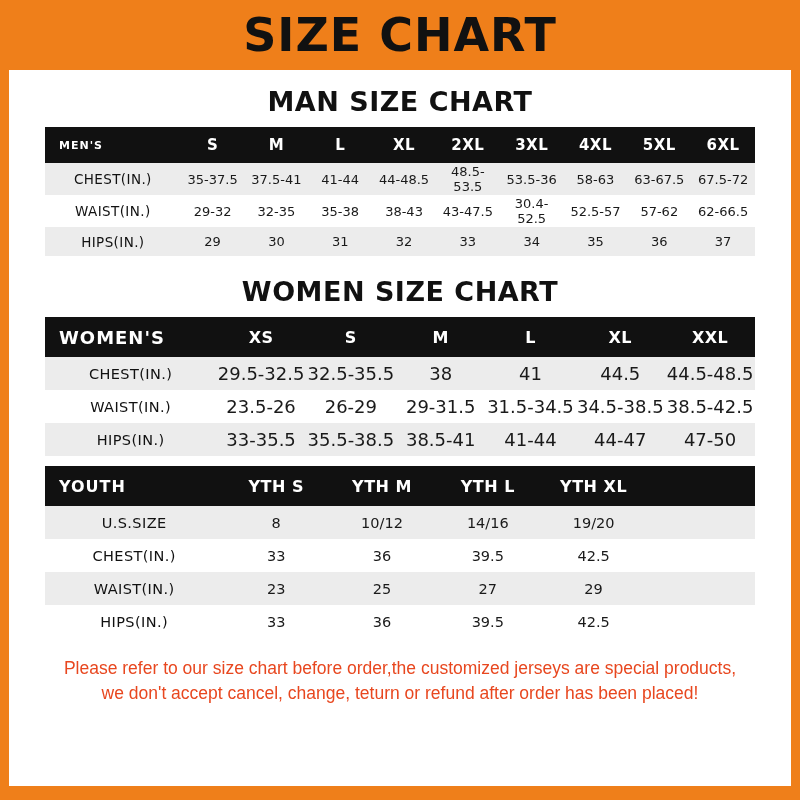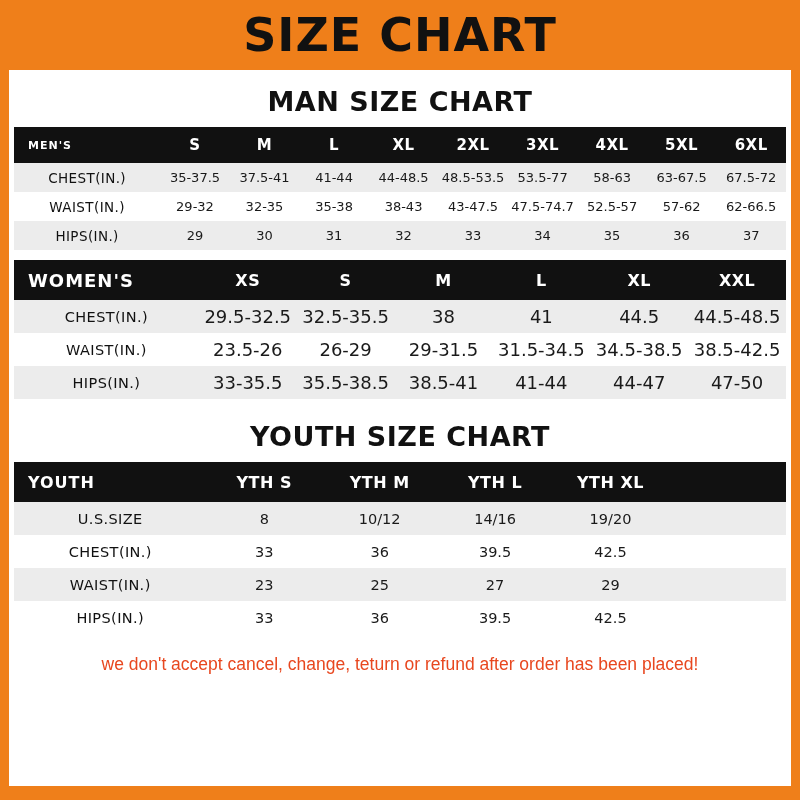--- a/index.html
+++ b/index.html
@@ -33,21 +33,21 @@
   }
   .header-title {
     font-family: "DejaVu Sans", sans-serif;
     font-weight: bold;
     font-size: 46px;
     letter-spacing: 1px;
     color: #111111;
     line-height: 1;
   }
   .content {
-    padding: 0 5px;
+    padding: 0 36px;
     box-sizing: border-box;
   }
   .section-title {
     text-align: center;
     font-family: "DejaVu Sans", sans-serif;
     font-weight: bold;
     font-size: 27px;
     color: #111111;
     letter-spacing: 0.5px;
   }
@@ -151,52 +151,53 @@
         </tr>
       </thead>
       <tbody>
         <tr class="odd">
           <td class="row-head">CHEST(IN.)</td>
           <td>35-37.5</td>
           <td>37.5-41</td>
           <td>41-44</td>
           <td>44-48.5</td>
           <td>48.5-53.5</td>
-          <td>53.5-77</td>
+          <td>53.5-36</td>
           <td>58-63</td>
           <td>63-67.5</td>
           <td>67.5-72</td>
         </tr>
         <tr class="even">
           <td class="row-head">WAIST(IN.)</td>
           <td>29-32</td>
           <td>32-35</td>
           <td>35-38</td>
           <td>38-43</td>
           <td>43-47.5</td>
-          <td>47.5-74.7</td>
+          <td>30.4-52.5</td>
           <td>52.5-57</td>
           <td>57-62</td>
           <td>62-66.5</td>
         </tr>
         <tr class="odd">
           <td class="row-head">HIPS(IN.)</td>
           <td>29</td>
           <td>30</td>
           <td>31</td>
           <td>32</td>
           <td>33</td>
           <td>34</td>
           <td>35</td>
           <td>36</td>
           <td>37</td>
         </tr>
       </tbody>
     </table>
 
+    <div class="section-title t2">WOMEN SIZE CHART</div>
     <table class="size-table" id="women-table">
       <thead>
         <tr>
           <th class="row-head" style="width:22%">WOMEN'S</th>
           <th>XS</th>
           <th>S</th>
           <th>M</th>
           <th>L</th>
           <th>XL</th>
           <th>XXL</th>
@@ -226,21 +227,20 @@
           <td>33-35.5</td>
           <td>35.5-38.5</td>
           <td>38.5-41</td>
           <td>41-44</td>
           <td>44-47</td>
           <td>47-50</td>
         </tr>
       </tbody>
     </table>
 
-    <div class="section-title t3">YOUTH SIZE CHART</div>
     <table class="size-table" id="youth-table">
       <thead>
         <tr>
           <th class="row-head" style="width:23%">YOUTH</th>
           <th>YTH S</th>
           <th>YTH M</th>
           <th>YTH L</th>
           <th>YTH XL</th>
           <th style="width:15%"></th>
         </tr>
@@ -275,19 +275,20 @@
           <td>33</td>
           <td>36</td>
           <td>39.5</td>
           <td>42.5</td>
           <td></td>
         </tr>
       </tbody>
     </table>
 
     <div class="footer-note">
+      <div>Please refer to our size chart before order,the customized jerseys are special products,</div>
       <div>we don't accept cancel, change, teturn or refund after order has been placed!</div>
     </div>
 
   </div>
 
   <div class="bottom-band"></div>
 </div>
 
 </body></html>

